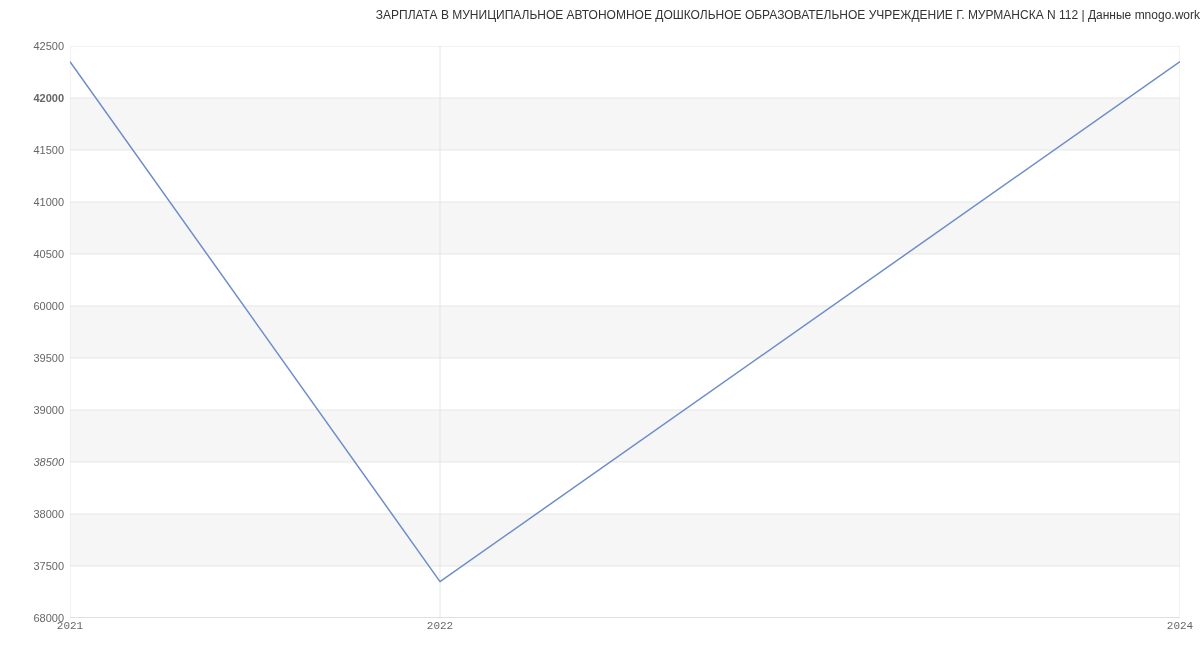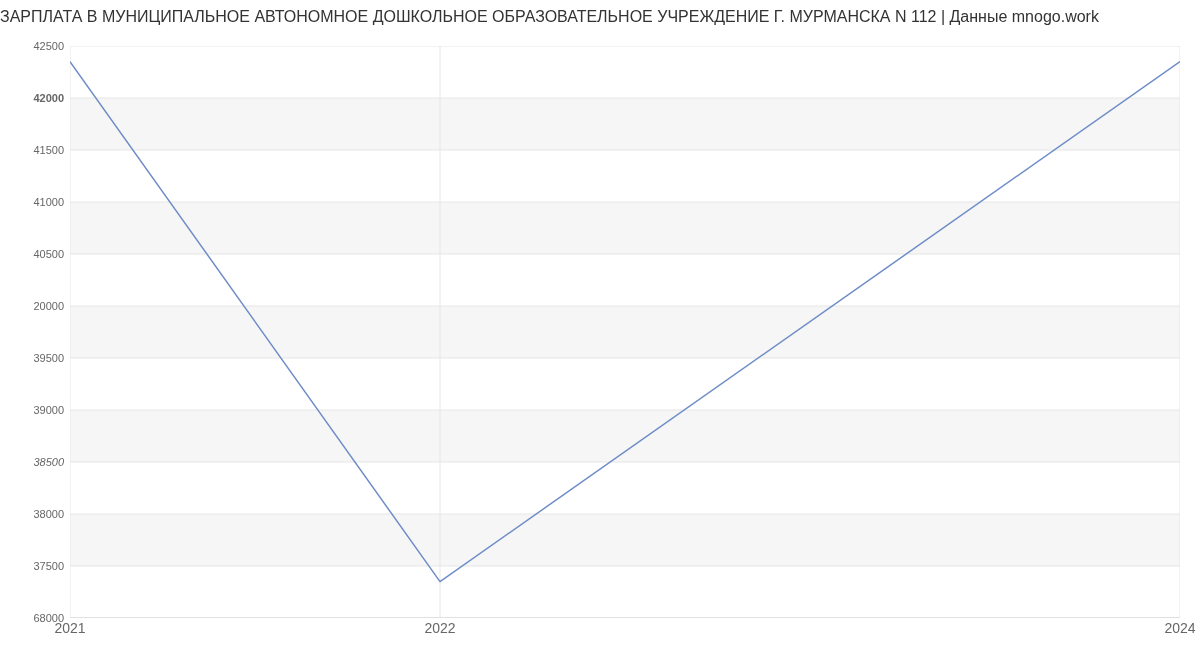--- a/index.html
+++ b/index.html
@@ -15,22 +15,22 @@
   .chart-wrap {
     position: relative;
     width: 1200px;
     height: 650px;
   }
   .title {
     position: absolute;
     top: 8px;
     left: 0;
     right: 0;
-    text-align: left;
-    font-size: 16px;
+    text-align: right;
+    font-size: 12px;
     color: #333333;
   }
   .plot {
     position: absolute;
     left: 70px;
     top: 46px;
     width: 1110px;
     height: 572px;
   }
   .plot svg {
@@ -74,23 +74,24 @@
   .x-labels {
     position: absolute;
     left: 70px;
     top: 620px;
     width: 1110px;
     height: 20px;
   }
   .x-label {
     position: absolute;
     transform: translateX(-50%);
-    font-size: 14px;
+    font-size: 11px;
     color: #666666;
     white-space: nowrap;
+    font-family: Liberation Mono, monospace;
   }
 </style>
 </head>
 <body>
 
 <div class="chart-wrap">
   <div class="title">ЗАРПЛАТА В МУНИЦИПАЛЬНОЕ АВТОНОМНОЕ ДОШКОЛЬНОЕ ОБРАЗОВАТЕЛЬНОЕ УЧРЕЖДЕНИЕ Г. МУРМАНСКА N 112 | Данные mnogo.work</div>
 
   <div class="plot">
     <svg id="plot-svg" width="1110" height="572" viewBox="0 0 1110 572">
@@ -122,21 +123,21 @@
       </svg>
   </div>
 
   <div class="y-labels" id="y-labels">
       <div class="y-label" style="top: 572px;">68000</div>
       <div class="y-label" style="top: 520px; margin-left: 39px;">37500</div>
       <div class="y-label" style="top: 468px;">38000</div>
       <div class="y-label" style="top: 416px; font-style: italic;">38500</div>
       <div class="y-label" style="top: 364px;">39000</div>
       <div class="y-label" style="top: 312px;">39500</div>
-      <div class="y-label" style="top: 260px;">20000</div>
+      <div class="y-label" style="top: 260px;">60000</div>
       <div class="y-label" style="top: 208px;">40500</div>
       <div class="y-label" style="top: 156px;">41000</div>
       <div class="y-label" style="top: 104px;">41500</div>
       <div class="y-label" style="top: 52px; font-weight: bold;">42000</div>
       <div class="y-label" style="top: 0px;">42500</div>
     </div>
   <div class="x-labels" id="x-labels">
       <div class="x-label" style="left: 0px;">2021</div>
       <div class="x-label" style="left: 370px;">2022</div>
       <div class="x-label" style="left: 1110px;">2024</div>

